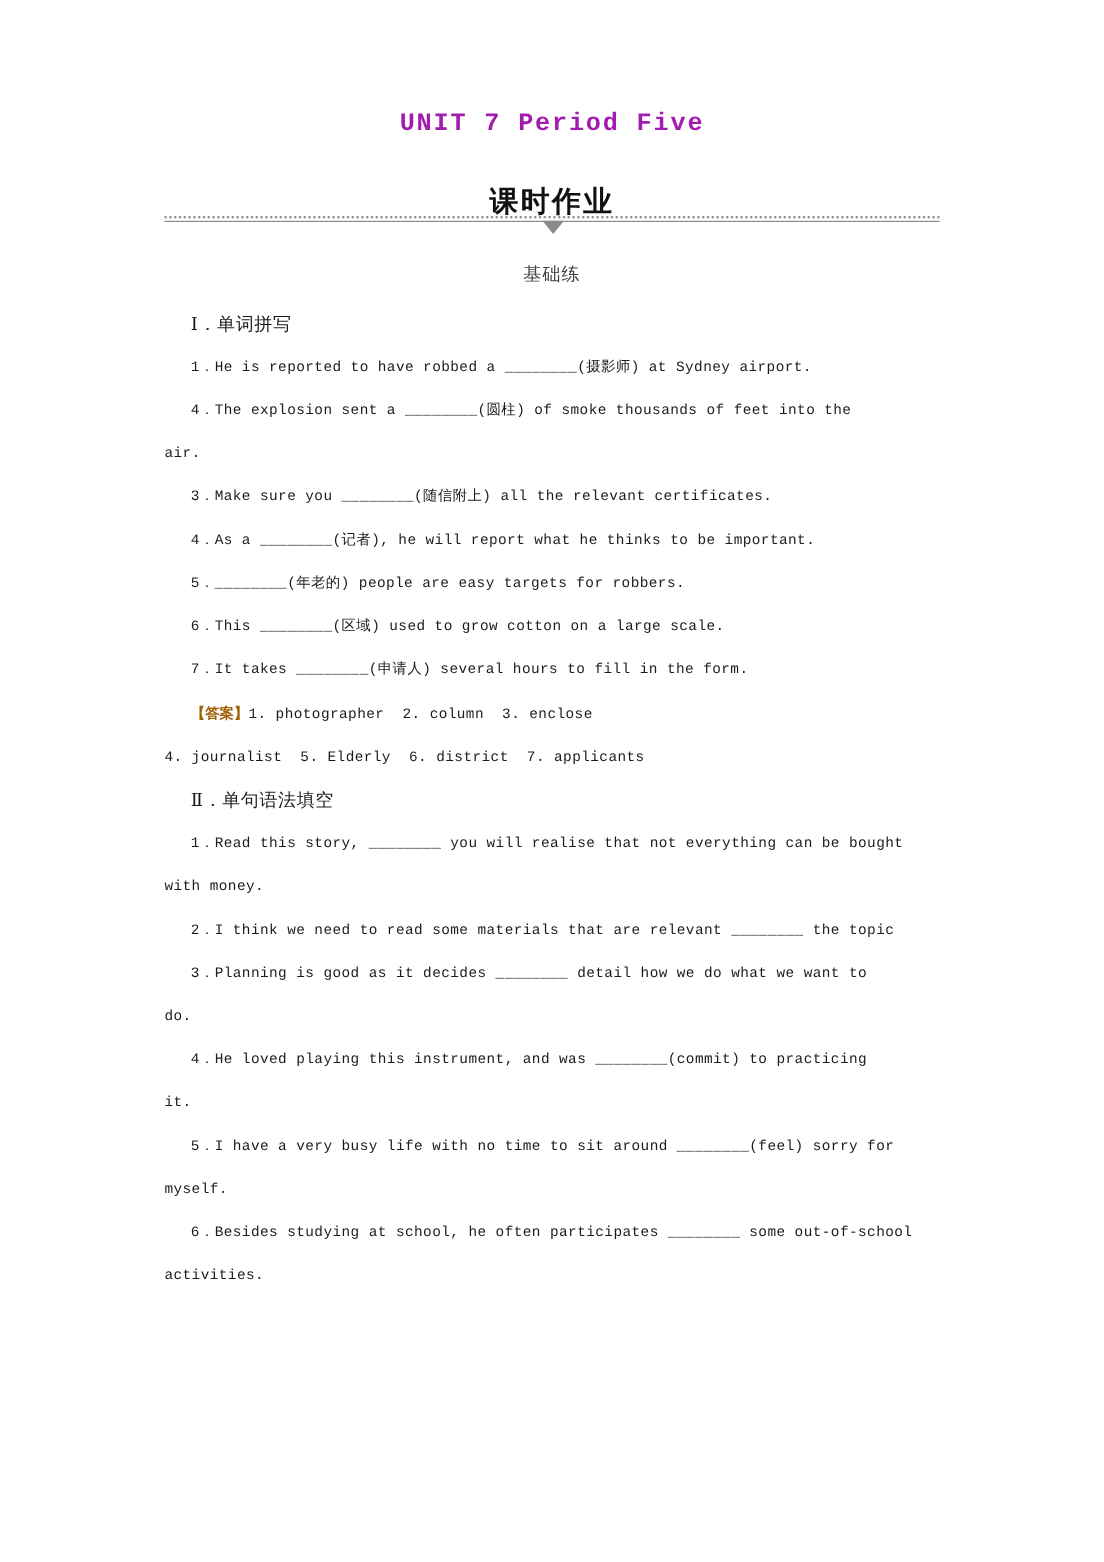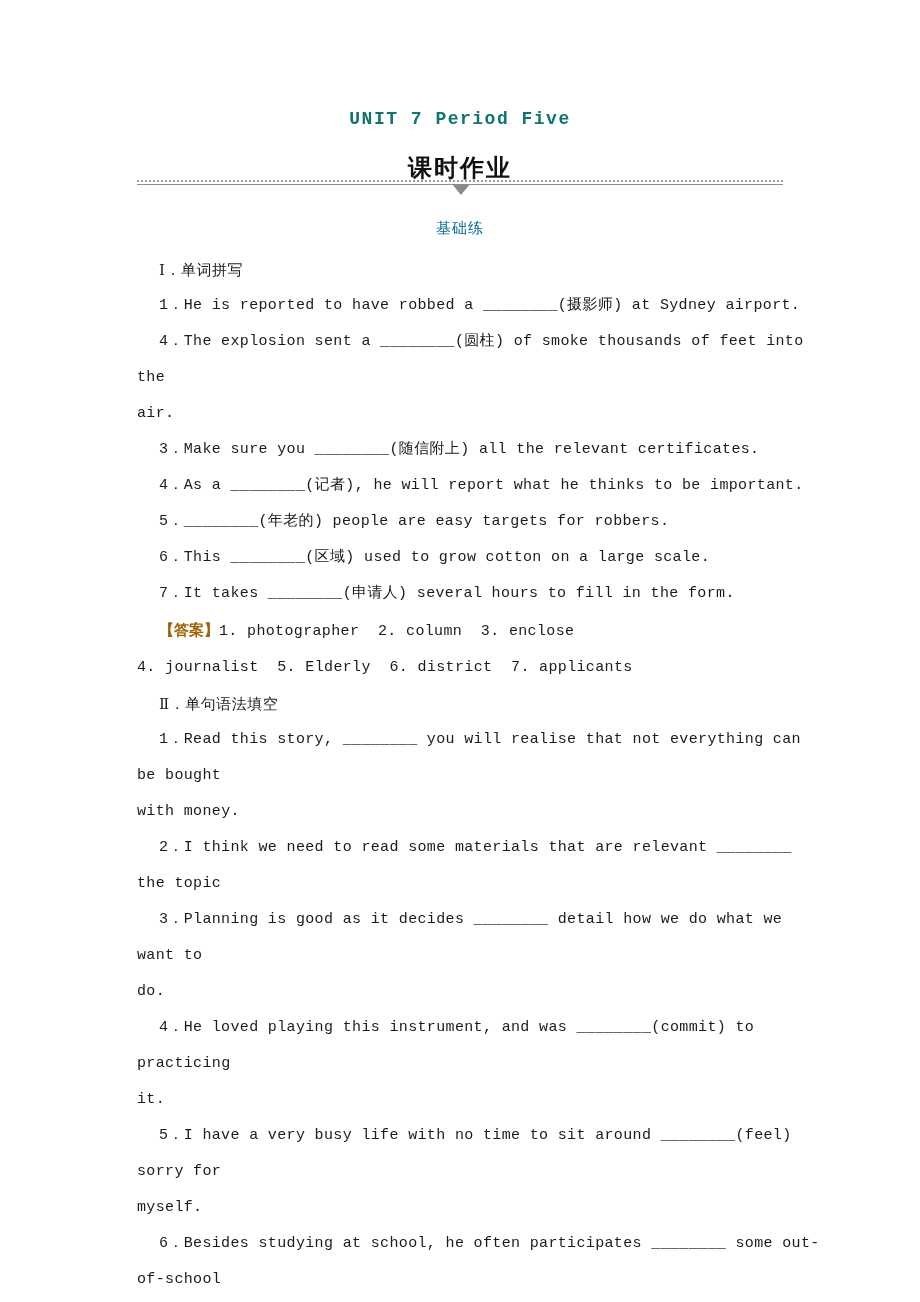--- a/index.html
+++ b/index.html
@@ -19,25 +19,25 @@
     position: absolute;
     left: 0; top: 0;
     width: 920px;
     height: 1302px;
   }
 
   
   .doc-title {
     position: absolute;
     left: 0;
-    top: 109px;
+    top: 92px;
     width: 920px;
     text-align: center;
-    color: #0f766e;
-    font-size: 18px;
+    color: #a21caf;
+    font-size: 21px;
     font-weight: bold;
     letter-spacing: 1.5px;
     font-family: "Liberation Mono", "DejaVu Sans Mono", monospace;
   }
   .cn-title {
     position: absolute;
     left: 0;
     top: 152px;
     width: 920px;
     text-align: center;
@@ -77,35 +77,35 @@
     border-right: 9px solid transparent;
     border-top: 11px solid #8a8a8a;
   }
 
   .section-badge {
     position: absolute;
     left: 0;
     top: 219px;
     width: 920px;
     text-align: center;
-    color: #0369a1;
+    color: #404040;
     font-size: 15px;
     letter-spacing: 1px;
     font-family: "DejaVu Serif", "Liberation Serif", serif;
   }
 
   
   .content {
     position: absolute;
     left: 137px;
     top: 252px;
     width: 690px;
   }
   .line {
-    font-size: 15px;
+    font-size: 12px;
     line-height: 36px;
     letter-spacing: 0.35px;
     white-space: pre-wrap;
     color: #1b1b1b;
   }
   .line.indent {
     text-indent: 22px;
   }
   .line.cnhead {
     font-family: "DejaVu Serif", "Liberation Serif", serif;

